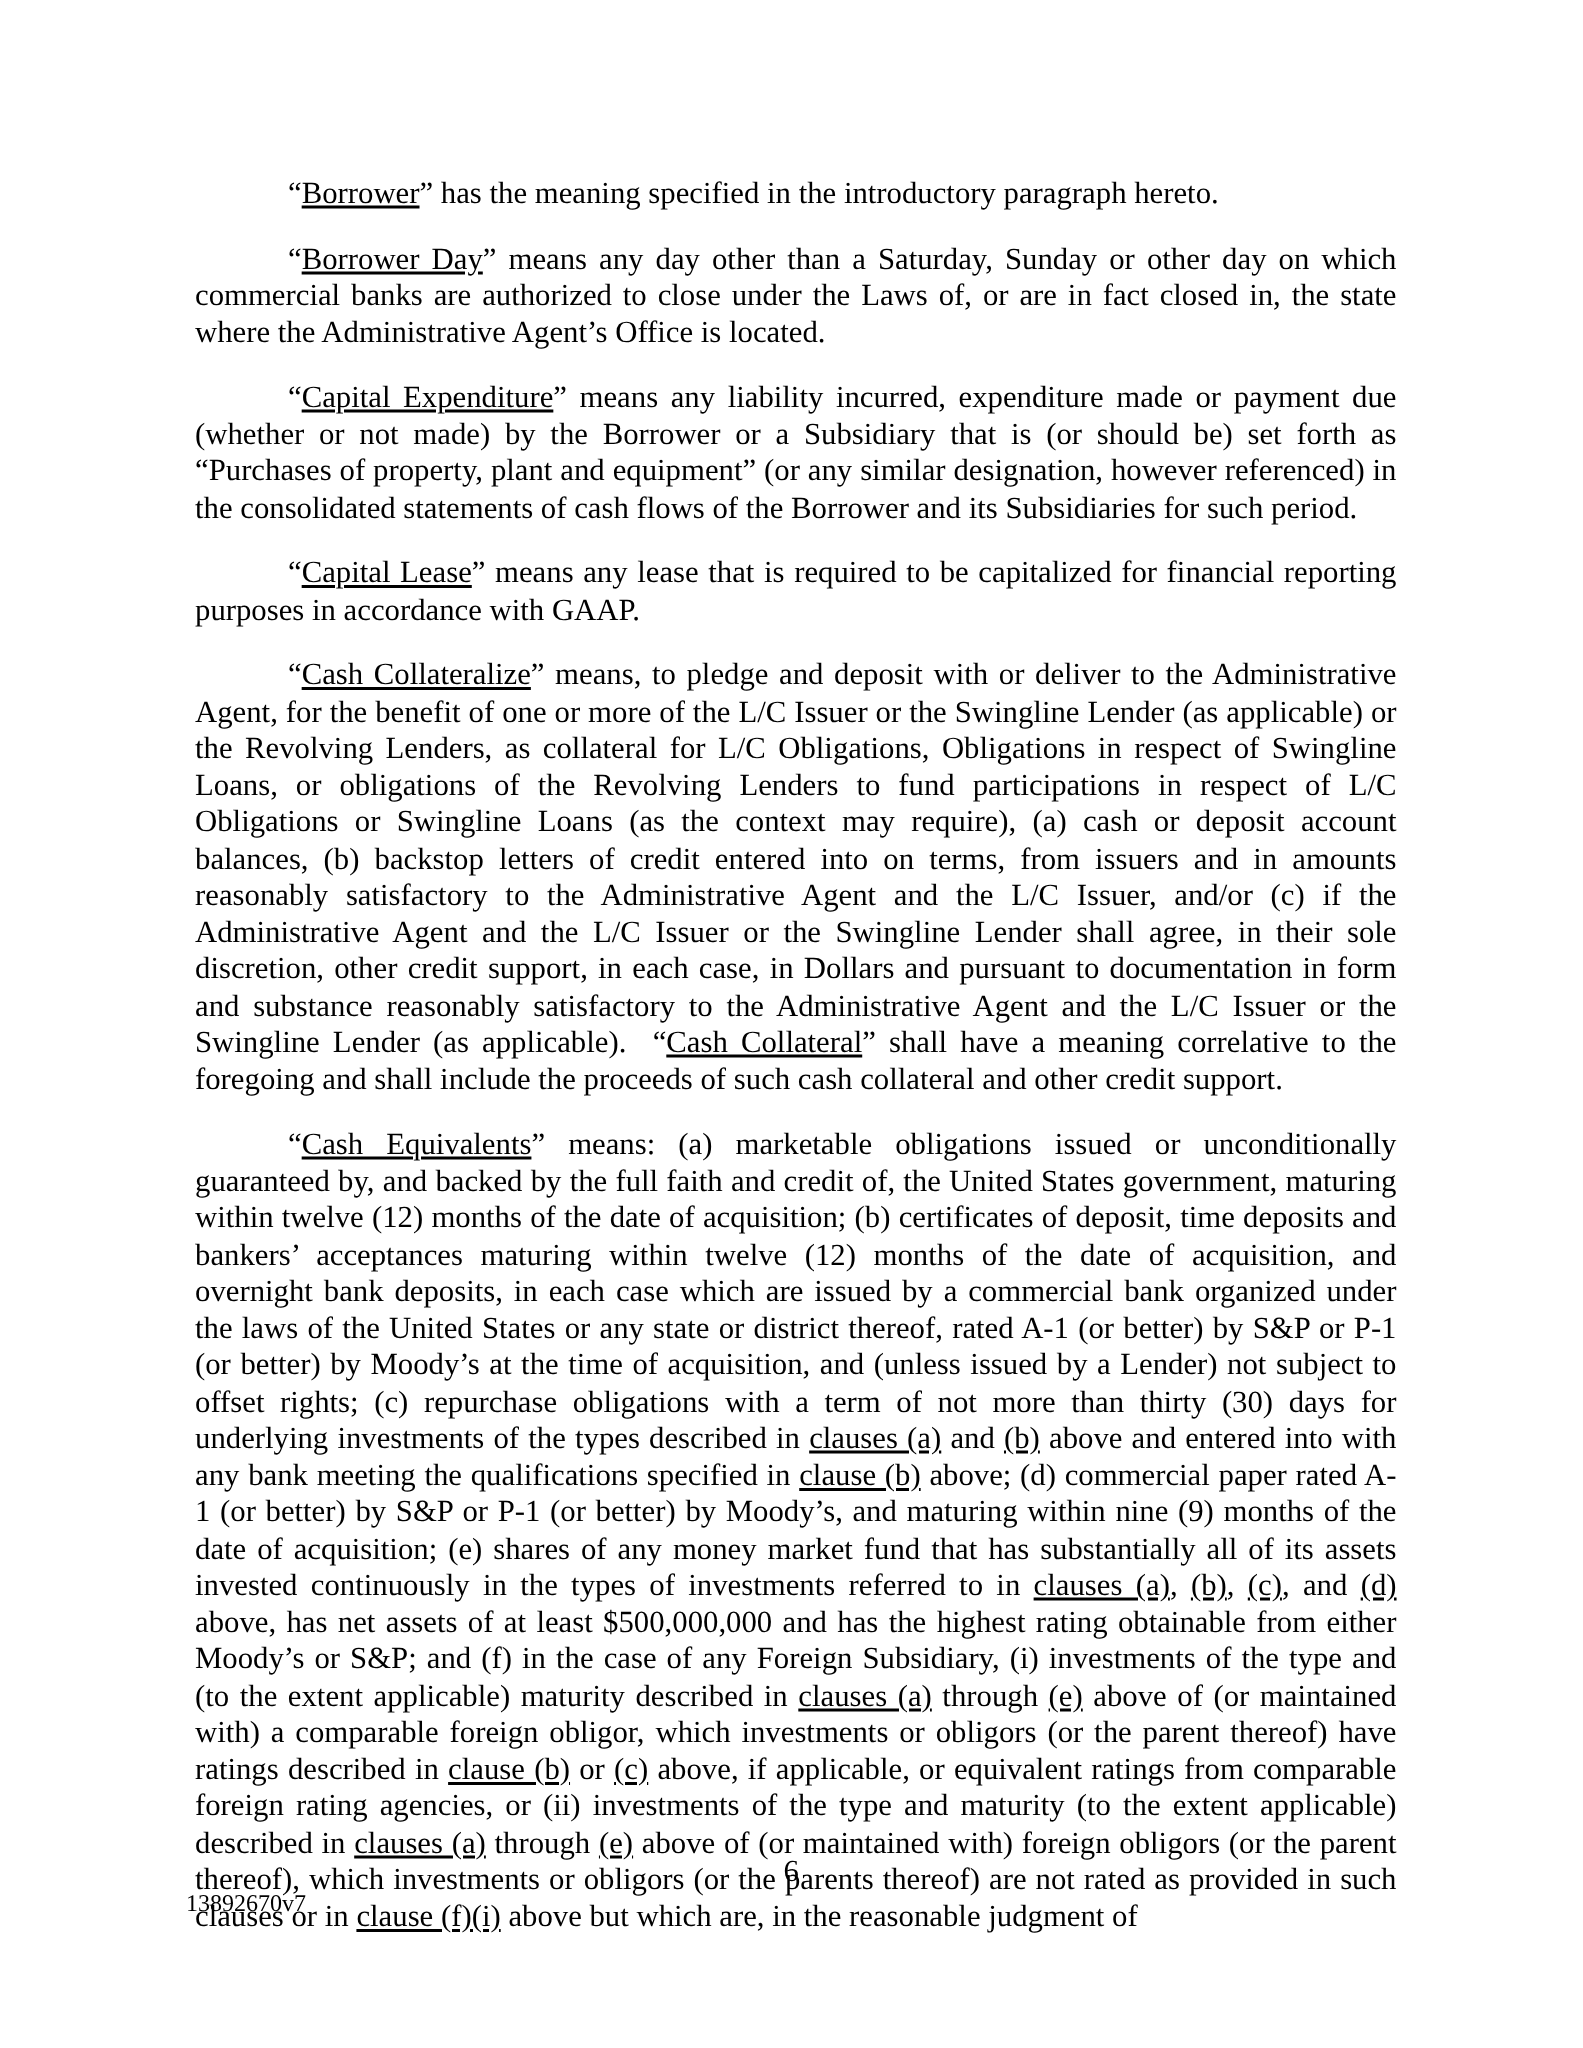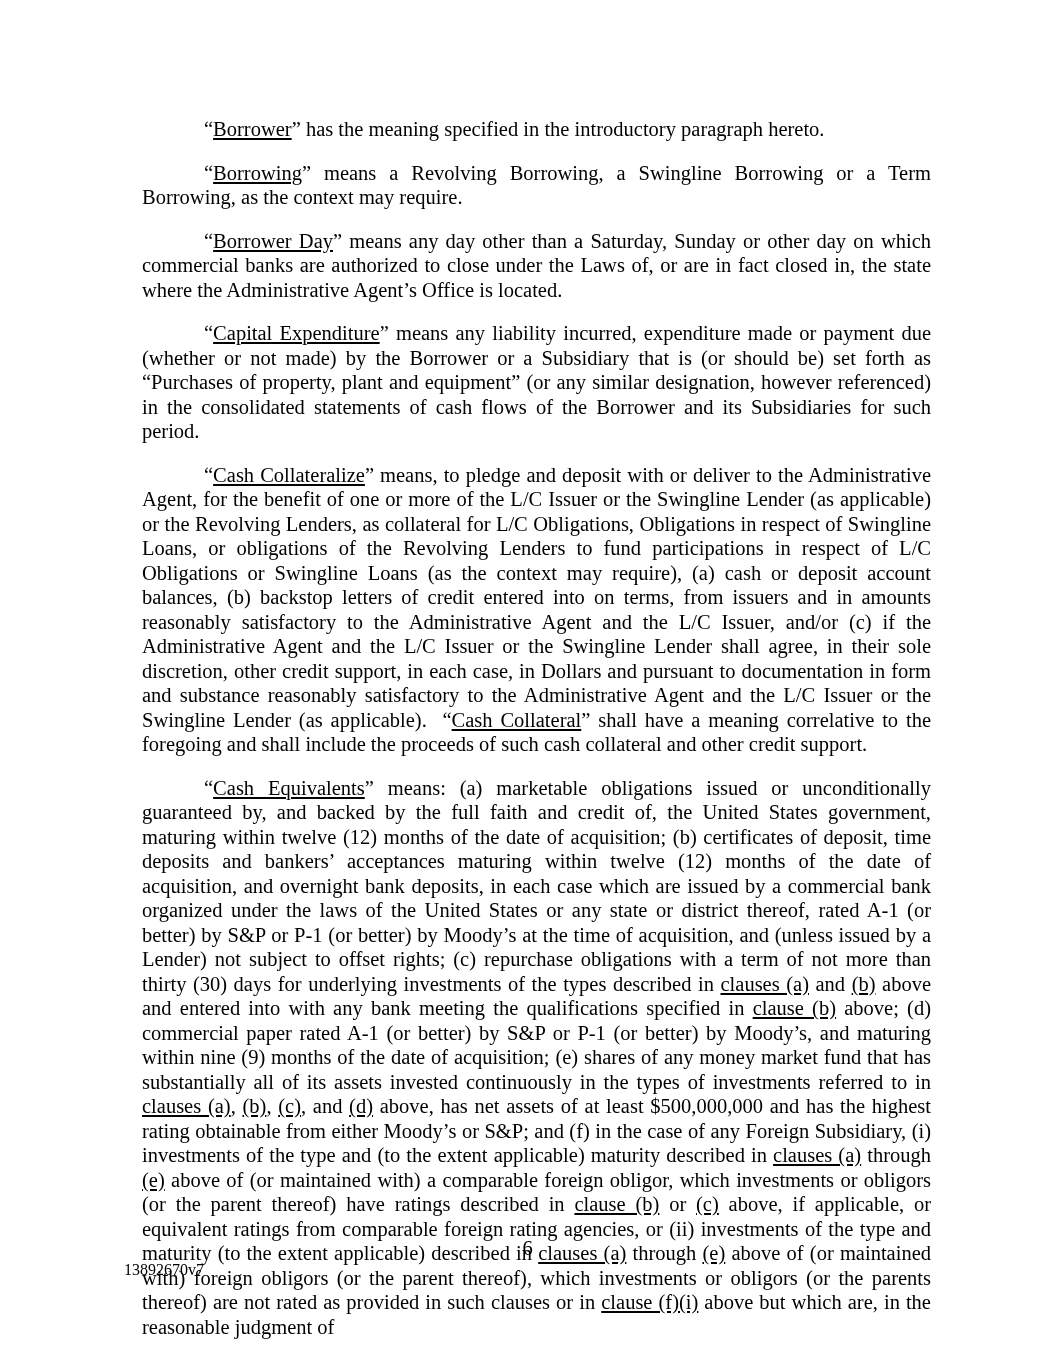--- a/index.html
+++ b/index.html
@@ -15,21 +15,21 @@
   .content {
     position: absolute;
     left: 124px;
     top: 117px;
     width: 807px;
     font-size: 20.5px;
     line-height: 24.5px;
     text-align: justify;
   }
   .para {
-    margin: 0 0 19px 18px;
+    margin: 0 0 19px 6px;
     text-indent: 62px;
   }
   .u { text-decoration: underline; }
   .page-number {
     position: absolute;
     left: 0;
     top: 1237px;
     width: 100%;
     text-align: center;
     font-size: 20.5px;
@@ -40,21 +40,21 @@
     top: 1261px;
     font-size: 16px;
   }
 </style>
 </head>
 <body>
 
 <div class="page">
   <div class="content">
       <p class="para"><span>“</span><span class="u">Borrower</span><span>” has the meaning specified in the introductory paragraph hereto.</span></p>
-      <p class="para"><span>“</span><span class="u">Borrowing</span><span>” means a Revolving Borrowing, a Swingline Borrowing or a Term Borrowing, as the context may require.</span></p>
       <p class="para"><span>“</span><span class="u">Borrower Day</span><span>” means any day other than a Saturday, Sunday or other day on which commercial banks are authorized to close under the Laws of, or are in fact closed in, the state where the Administrative Agent’s Office is located.</span></p>
       <p class="para"><span>“</span><span class="u">Capital Expenditure</span><span>” means any liability incurred, expenditure made or payment due (whether or not made) by the Borrower or a Subsidiary that is (or should be) set forth as “Purchases of property, plant and equipment” (or any similar designation, however referenced) in the consolidated statements of cash flows of the Borrower and its Subsidiaries for such period.</span></p>
+      <p class="para"><span>“</span><span class="u">Capital Lease</span><span>” means any lease that is required to be capitalized for financial reporting purposes in accordance with GAAP.</span></p>
       <p class="para"><span>“</span><span class="u">Cash Collateralize</span><span>” means, to pledge and deposit with or deliver to the Administrative Agent, for the benefit of one or more of the L/C Issuer or the Swingline Lender (as applicable) or the Revolving Lenders, as collateral for L/C Obligations, Obligations in respect of Swingline Loans, or obligations of the Revolving Lenders to fund participations in respect of L/C Obligations or Swingline Loans (as the context may require), (a) cash or deposit account balances, (b) backstop letters of credit entered into on terms, from issuers and in amounts reasonably satisfactory to the Administrative Agent and the L/C Issuer, and/or (c) if the Administrative Agent and the L/C Issuer or the Swingline Lender shall agree, in their sole discretion, other credit support, in each case, in Dollars and pursuant to documentation in form and substance reasonably satisfactory to the Administrative Agent and the L/C Issuer or the Swingline Lender (as applicable).&nbsp; “</span><span class="u">Cash Collateral</span><span>” shall have a meaning correlative to the foregoing and shall include the proceeds of such cash collateral and other credit support.</span></p>
       <p class="para"><span>“</span><span class="u">Cash Equivalents</span><span>” means: (a) marketable obligations issued or unconditionally guaranteed by, and backed by the full faith and credit of, the United States government, maturing within twelve (12) months of the date of acquisition; (b) certificates of deposit, time deposits and bankers’ acceptances maturing within twelve (12) months of the date of acquisition, and overnight bank deposits, in each case which are issued by a commercial bank organized under the laws of the United States or any state or district thereof, rated A-1 (or better) by S&amp;P or P-1 (or better) by Moody’s at the time of acquisition, and (unless issued by a Lender) not subject to offset rights; (c) repurchase obligations with a term of not more than thirty (30) days for underlying investments of the types described in </span><span class="u">clauses (a)</span><span> and </span><span class="u">(b)</span><span> above and entered into with any bank meeting the qualifications specified in </span><span class="u">clause (b)</span><span> above; (d) commercial paper rated A-1 (or better) by S&amp;P or P-1 (or better) by Moody’s, and maturing within nine (9) months of the date of acquisition; (e) shares of any money market fund that has substantially all of its assets invested continuously in the types of investments referred to in </span><span class="u">clauses (a)</span><span>, </span><span class="u">(b)</span><span>, </span><span class="u">(c)</span><span>, and </span><span class="u">(d)</span><span> above, has net assets of at least $500,000,000 and has the highest rating obtainable from either Moody’s or S&amp;P; and (f) in the case of any Foreign Subsidiary, (i) investments of the type and (to the extent applicable) maturity described in </span><span class="u">clauses (a)</span><span> through </span><span class="u">(e)</span><span> above of (or maintained with) a comparable foreign obligor, which investments or obligors (or the parent thereof) have ratings described in </span><span class="u">clause (b)</span><span> or </span><span class="u">(c)</span><span> above, if applicable, or equivalent ratings from comparable foreign rating agencies, or (ii) investments of the type and maturity (to the extent applicable) described in </span><span class="u">clauses (a)</span><span> through </span><span class="u">(e)</span><span> above of (or maintained with) foreign obligors (or the parent thereof), which investments or obligors (or the parents thereof) are not rated as provided in such clauses or in </span><span class="u">clause (f)(i)</span><span> above but which are, in the reasonable judgment of</span></p>
     </div>
   <div class="page-number">6</div>
   <div class="doc-id">13892670v7</div>
 </div>
 
 </body></html>

